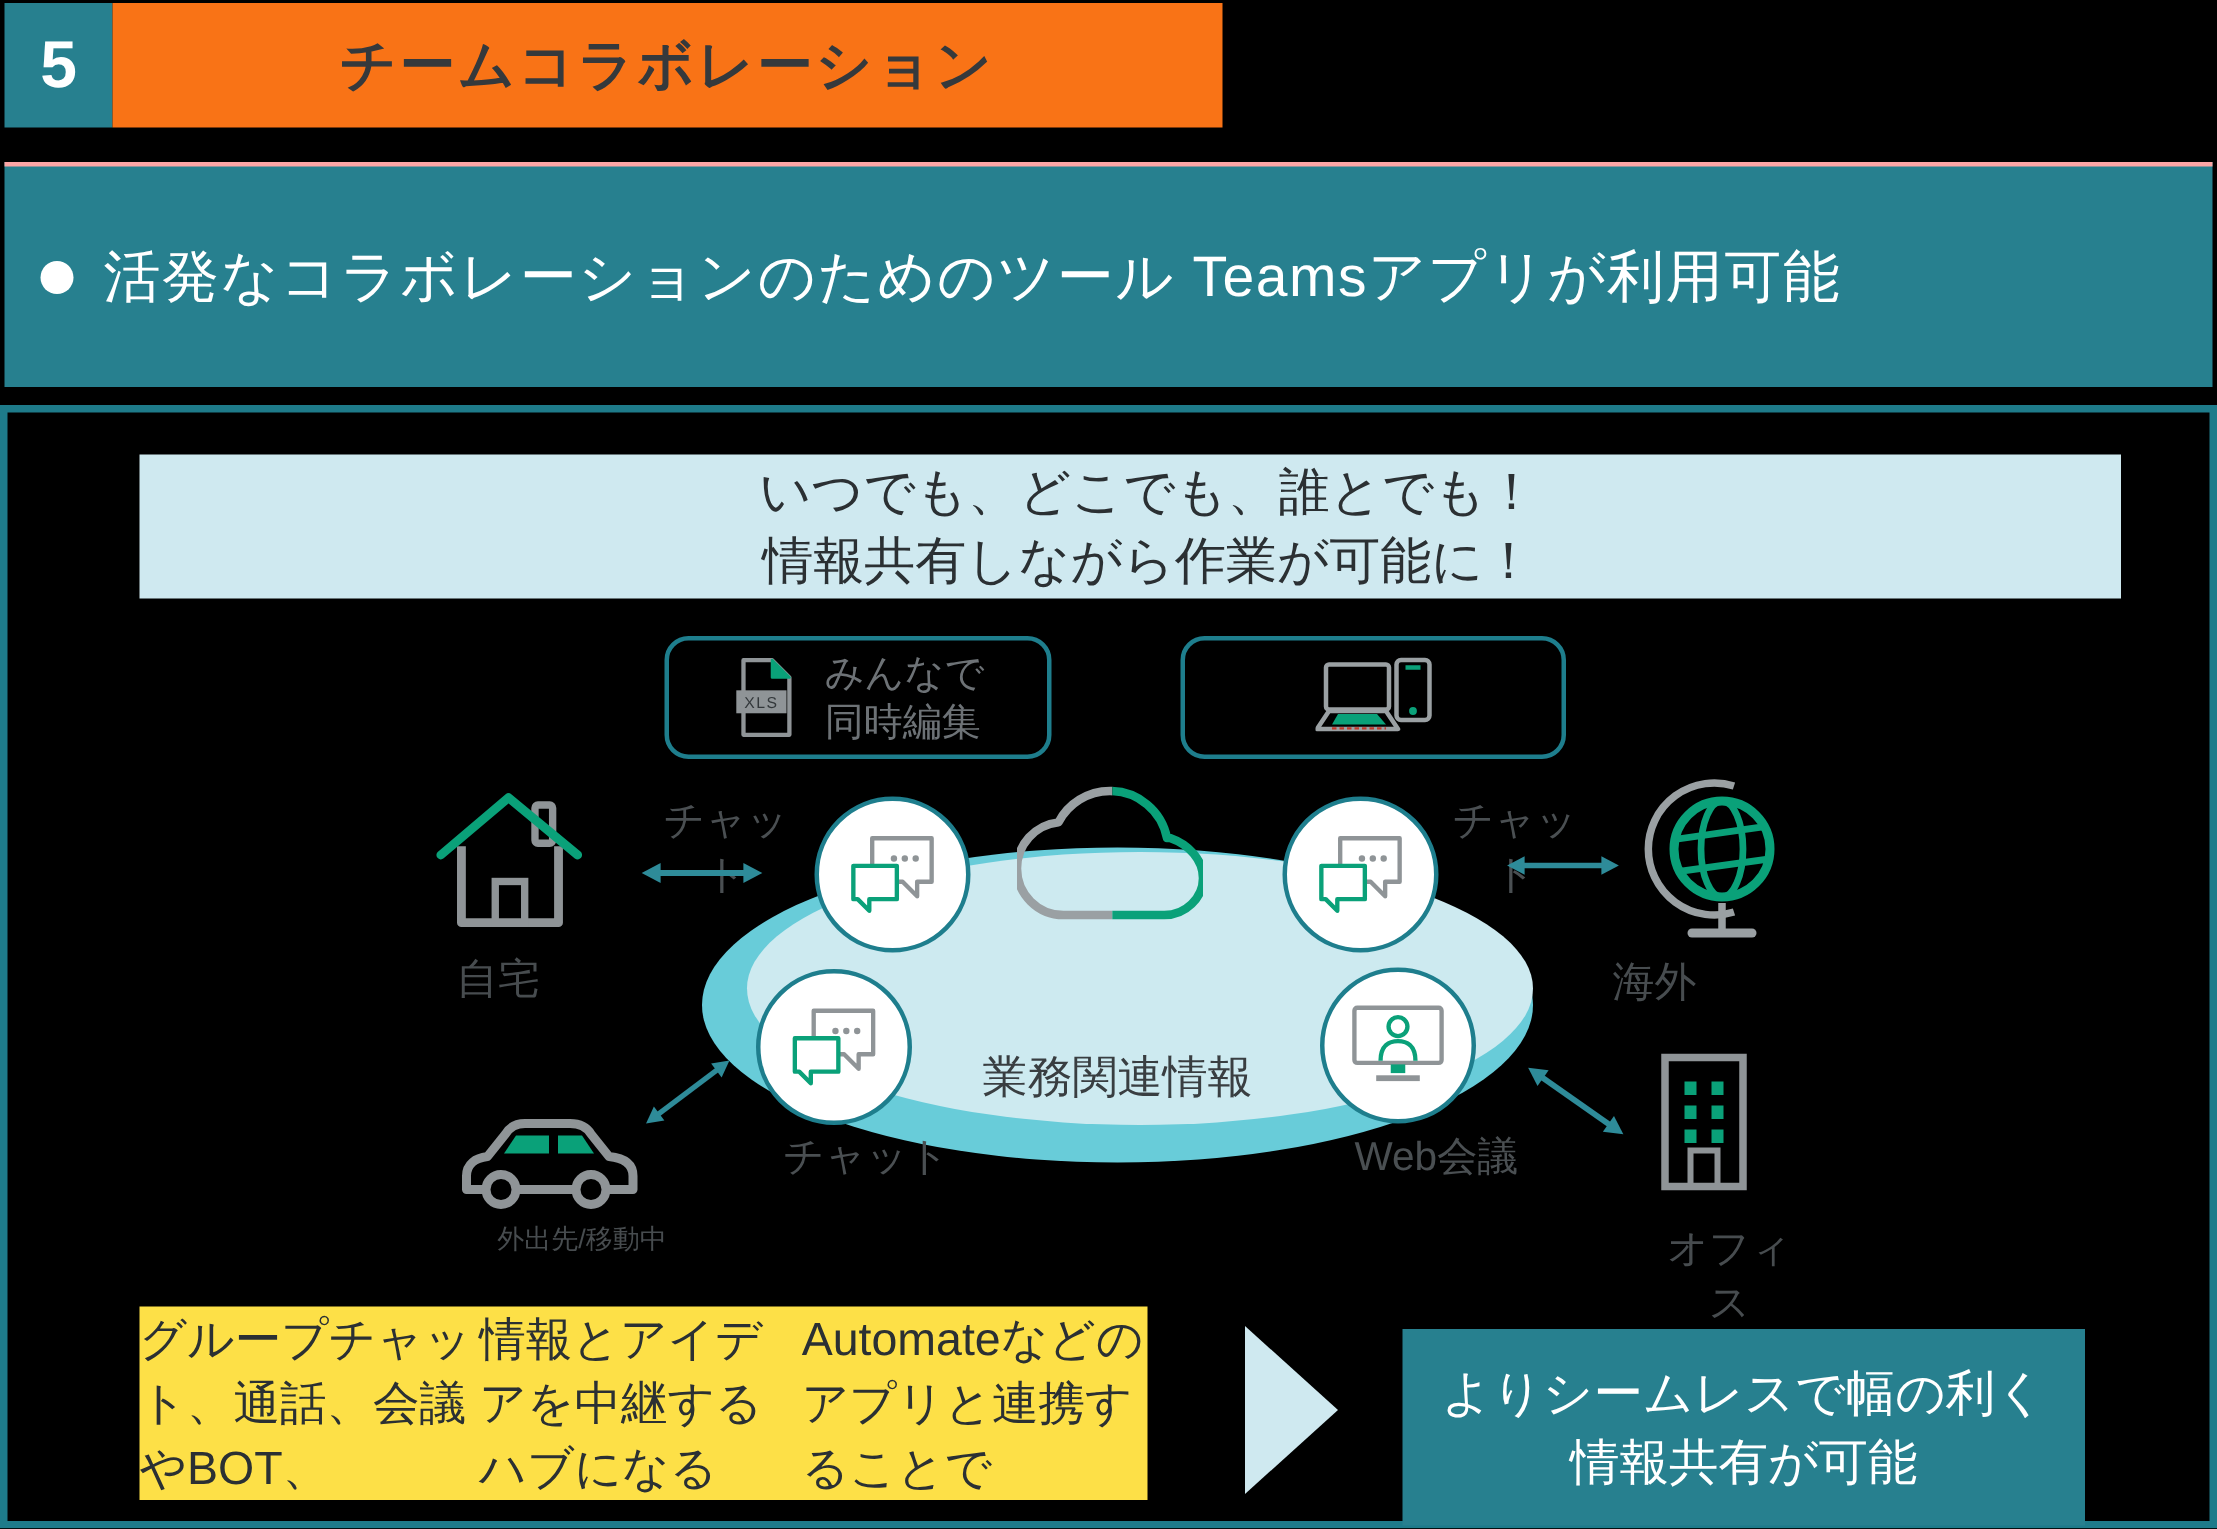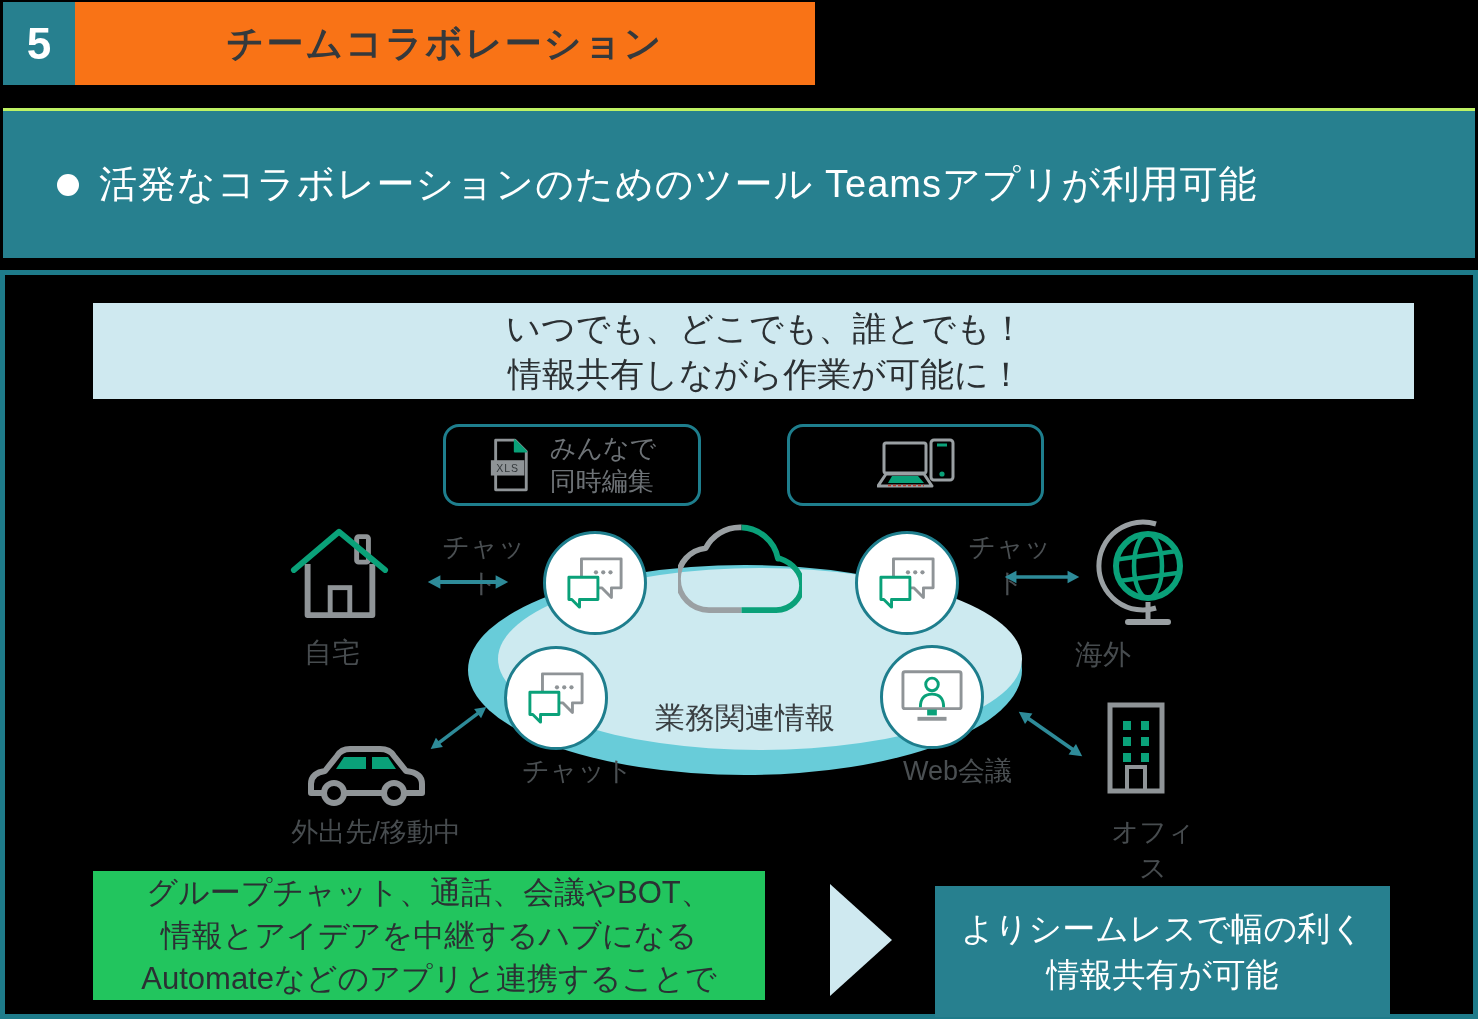--- a/index.html
+++ b/index.html
@@ -4,43 +4,43 @@
 <style>
   html,body{margin:0;padding:0;background:#000;}
   #page{position:relative;width:1478px;height:1019px;background:#000;overflow:hidden;
         font-family:"Liberation Sans","DejaVu Sans",sans-serif;}
   .abs{position:absolute;}
   #slide-number{left:3px;top:2px;width:72px;height:83px;background:#27808f;
     display:flex;align-items:center;justify-content:center;color:#fff;font-size:44px;font-weight:bold;}
   #title-box{left:75px;top:2px;width:740px;height:83px;background:#f97316;
     display:flex;align-items:center;justify-content:center;color:#35393c;font-size:37px;font-weight:600;letter-spacing:2px;}
   #subtitle-banner{left:3px;top:108px;width:1472px;height:150px;background:#27808f;
-    border-top:3px solid #bef264;display:flex;align-items:center;box-sizing:border-box;padding-left:54px;}
+    border-top:3px solid #fca5a5;display:flex;align-items:center;box-sizing:border-box;padding-left:24px;}
   #subtitle-bullet{width:22px;height:22px;border-radius:50%;background:#fff;flex:0 0 auto;}
   #subtitle-text{color:#fff;font-size:38px;font-weight:500;margin-left:20px;letter-spacing:1px;}
   #main-panel{left:0;top:270px;width:1478px;height:749px;border:5px solid #1e7b8a;background:#000;box-sizing:border-box;}
   #headline-box{left:93px;top:303px;width:1297px;height:96px;background:#cfe9f0;
     display:flex;flex-direction:column;align-items:center;justify-content:center;
     color:#2b3033;font-size:34px;line-height:46px;font-weight:500;padding-left:24px;}
   .feature-box{height:82px;border:3px solid #1e7e8d;border-radius:16px;background:#000;
     display:flex;align-items:center;justify-content:center;box-sizing:border-box;}
   #feature-box-coedit{left:443px;top:424px;width:258px;gap:18px;}
   #feature-box-devices{left:787px;top:424px;width:257px;gap:8px;}
   .feature-label{color:#6d7276;font-size:26px;line-height:33px;font-weight:500;}
   #ellipse-dark{left:468px;top:565px;width:554px;height:210px;border-radius:50%;background:#68ccd9;}
   #ellipse-light{left:498px;top:568px;width:524px;height:182px;border-radius:50%;background:#cdeaf0;}
   #hub-label{left:595px;top:698px;width:300px;text-align:center;color:#393e41;font-size:30px;font-weight:500;}
   .hub-circle{width:104px;height:104px;border-radius:50%;background:#fff;border:3px solid #1e7e8d;
     box-sizing:border-box;display:flex;align-items:center;justify-content:center;}
   #circle-home{left:543px;top:531px;} #circle-overseas{left:855px;top:531px;}
   #circle-onthego{left:504px;top:646px;} #circle-office{left:880px;top:645px;}
   .loc-label{color:#474c4f;font-size:28px;text-align:center;font-weight:500;}
   .conn-label{color:#4a4f52;font-size:27px;text-align:center;font-weight:500;}
-  #summary-box{left:93px;top:871px;width:672px;height:129px;background:#22c55e;
-    display:flex;flex-direction:column;align-items:center;justify-content:center;
+  #summary-box{left:93px;top:871px;width:672px;height:129px;background:#fde047;
+    display:flex;flex-direction:row;align-items:center;justify-content:center;
     color:#2b3033;font-size:31px;line-height:43px;font-weight:500;}
   #arrow-triangle{left:830px;top:884px;width:62px;height:112px;background:#cfe9f0;
     clip-path:polygon(0 0,100% 50%,0 100%);}
   #result-box{left:935px;top:870px;width:455px;height:131px;background:#27808f;
     display:flex;flex-direction:column;align-items:center;justify-content:center;
     color:#ffffff;font-size:33px;line-height:46px;font-weight:500;margin-top:16px;}
   .rot{transform-origin:center center;}
 </style>
 </head>
 <body>
@@ -181,21 +181,21 @@
   </svg>
   <div class="abs loc-label" style="left:1051px;top:636px;width:104px;">海外</div>
 
   <svg class="abs" style="left:302px;top:735px;" width="128" height="76" viewBox="0 0 128 76">
     <path d="M9 58 V49 C9 41 15 37 23 36 L35 21 C38 16 43 14 48 14 H78 C84 14 89 16 92 21 L104 36 C114 37 120 41 120 49 V58 Z" fill="none" stroke="#8f9497" stroke-width="6" stroke-linejoin="round"></path>
     <path d="M42 22 L64 22 L64 34 L34 34 Z" fill="#0aa179"></path>
     <path d="M70 22 H86 L94 34 H70 Z" fill="#0aa179"></path>
     <circle cx="32" cy="58" r="10" fill="#000" stroke="#8f9497" stroke-width="6"></circle>
     <circle cx="92" cy="58" r="10" fill="#000" stroke="#8f9497" stroke-width="6"></circle>
   </svg>
-  <div class="abs loc-label" style="left:276px;top:814px;width:200px;font-size:27px;">外出先/移動中</div>
+  <div class="abs loc-label" style="left:288px;top:814px;width:200px;font-size:18px;">外出先/移動中</div>
 
   <svg class="abs rot" style="left:423px;top:716px;transform:rotate(-37deg);" width="71" height="24" viewBox="0 0 104 24">
     <line x1="14" y1="12" x2="90" y2="12" stroke="#2e8b99" stroke-width="5"></line>
     <polygon points="1,12 17,3.5 17,20.5" fill="#2e8b99"></polygon>
     <polygon points="103,12 87,3.5 87,20.5" fill="#2e8b99"></polygon>
   </svg>
   <div class="abs conn-label" style="left:520px;top:753px;width:115px;">チャット</div>
 
   <div class="abs conn-label" style="left:900px;top:753px;width:115px;">Web会議</div>
   <svg class="abs rot" style="left:1011px;top:722px;transform:rotate(35deg);" width="79" height="24" viewBox="0 0 104 24">

